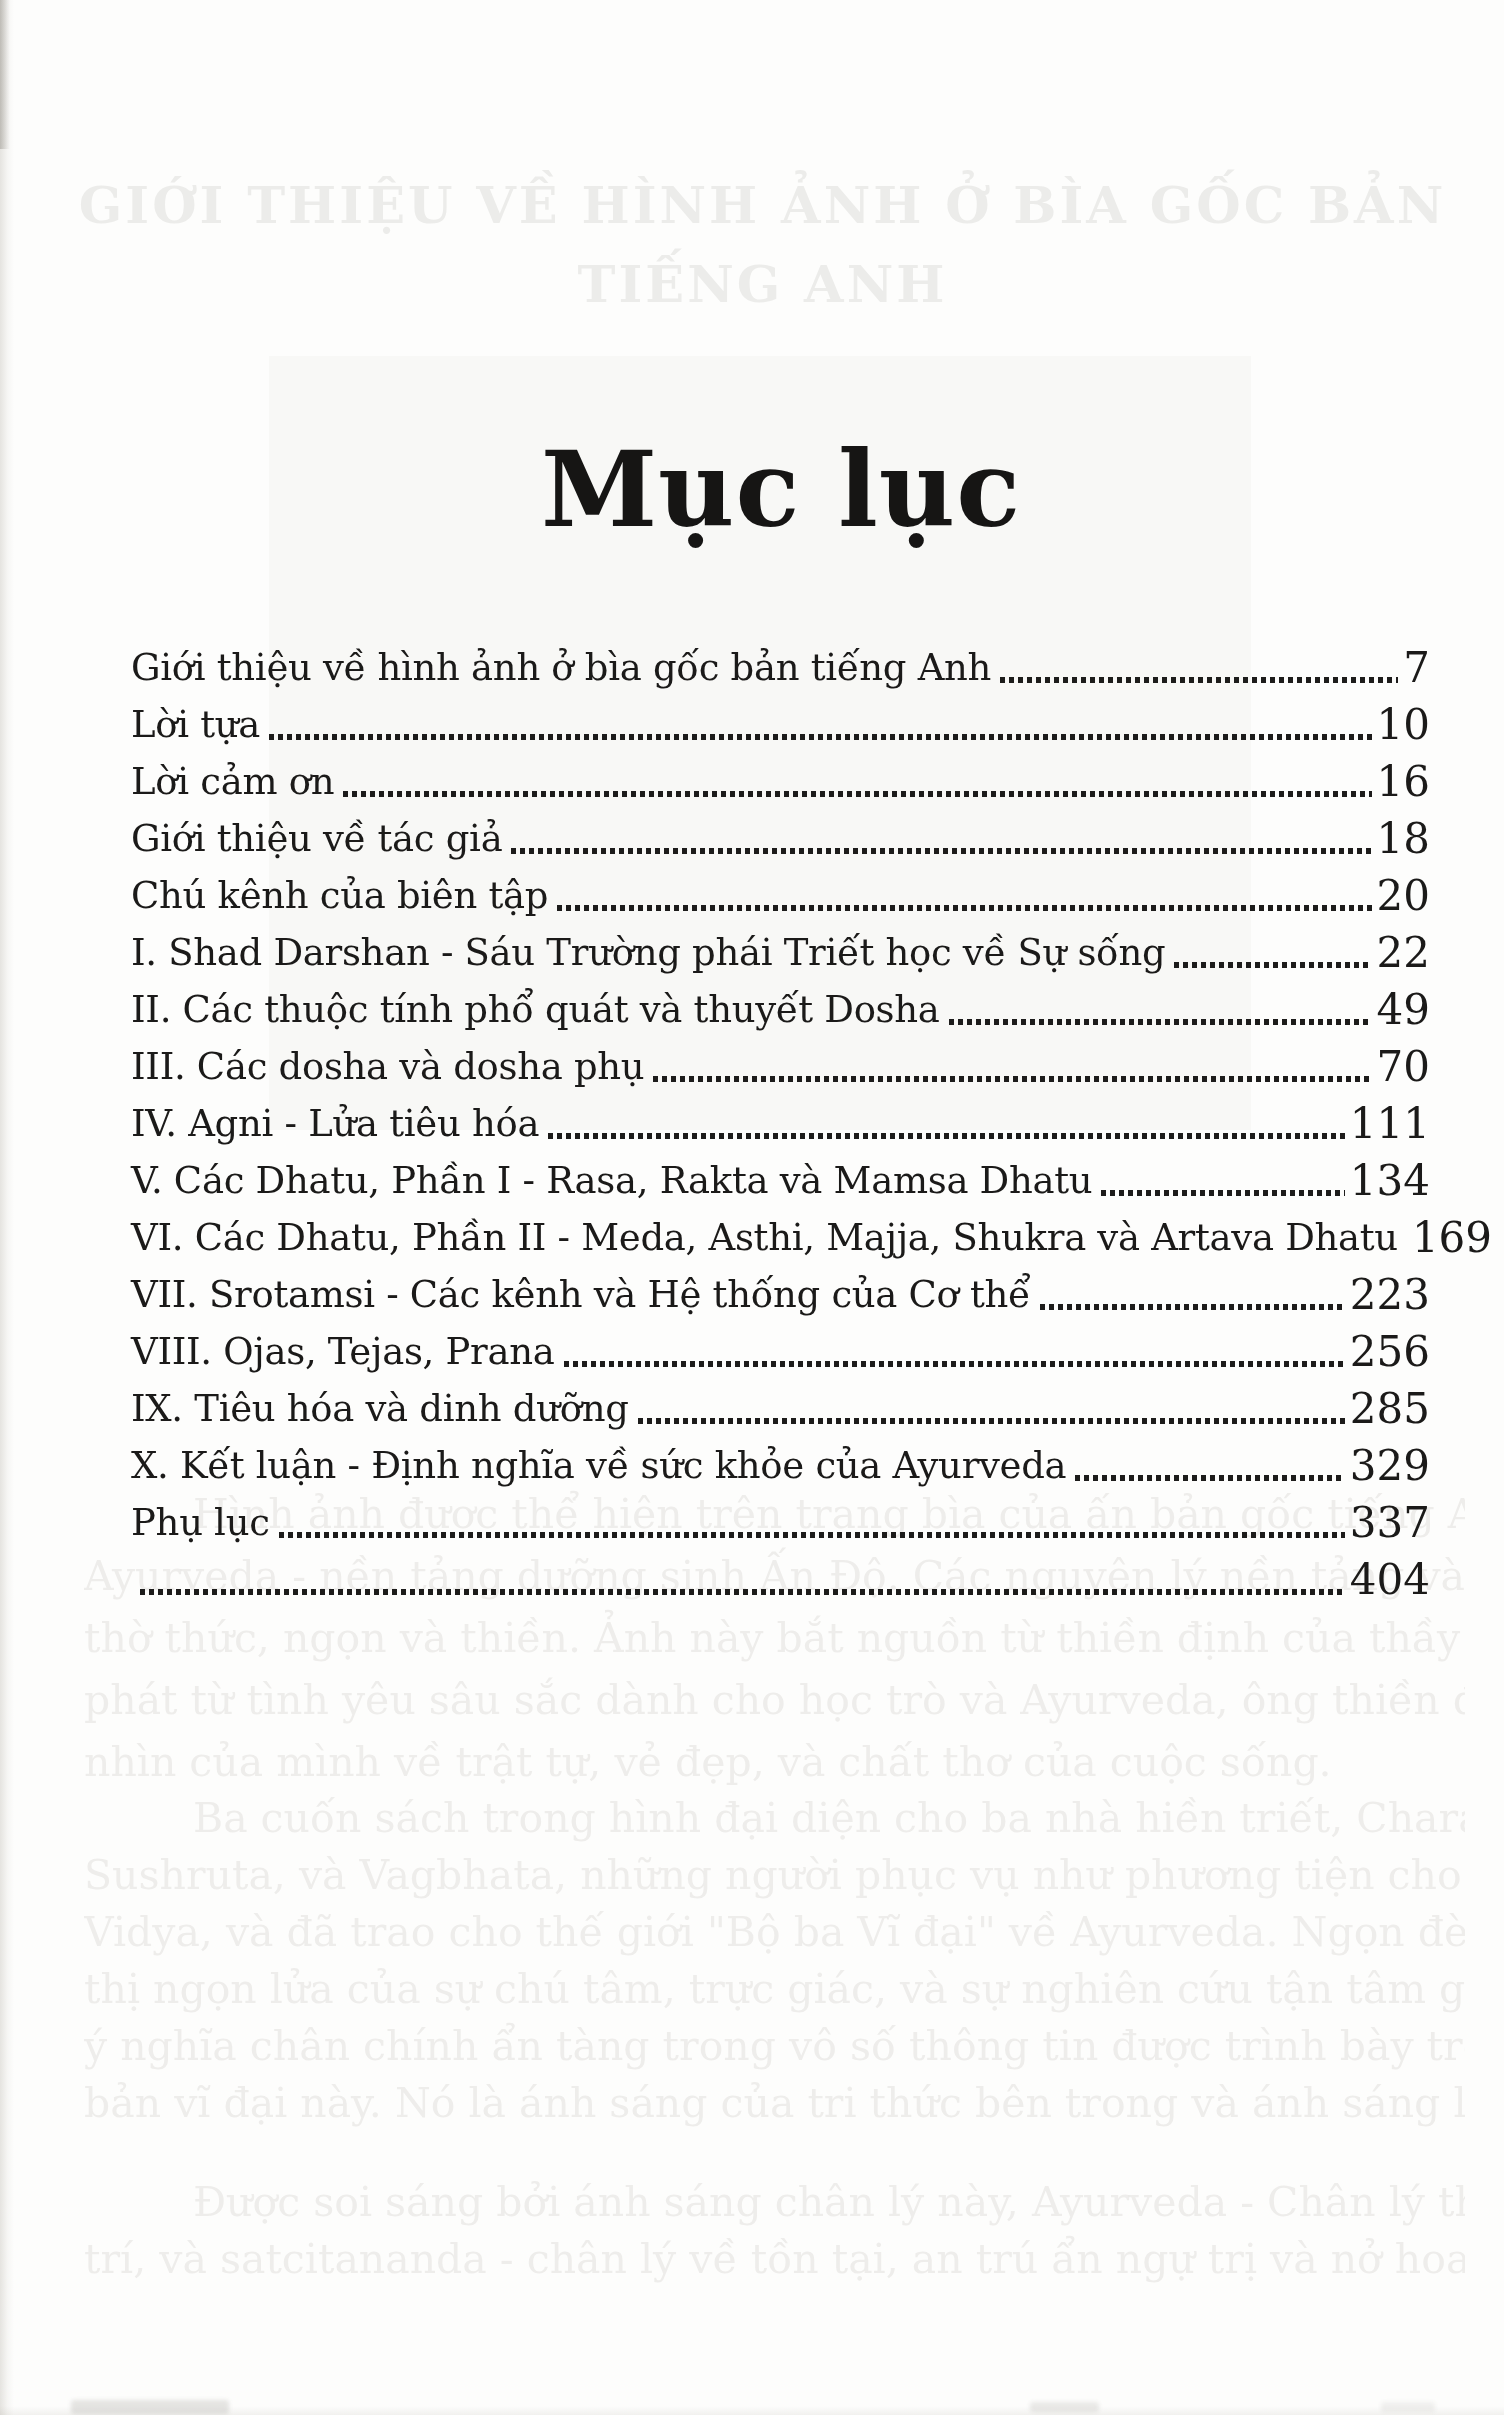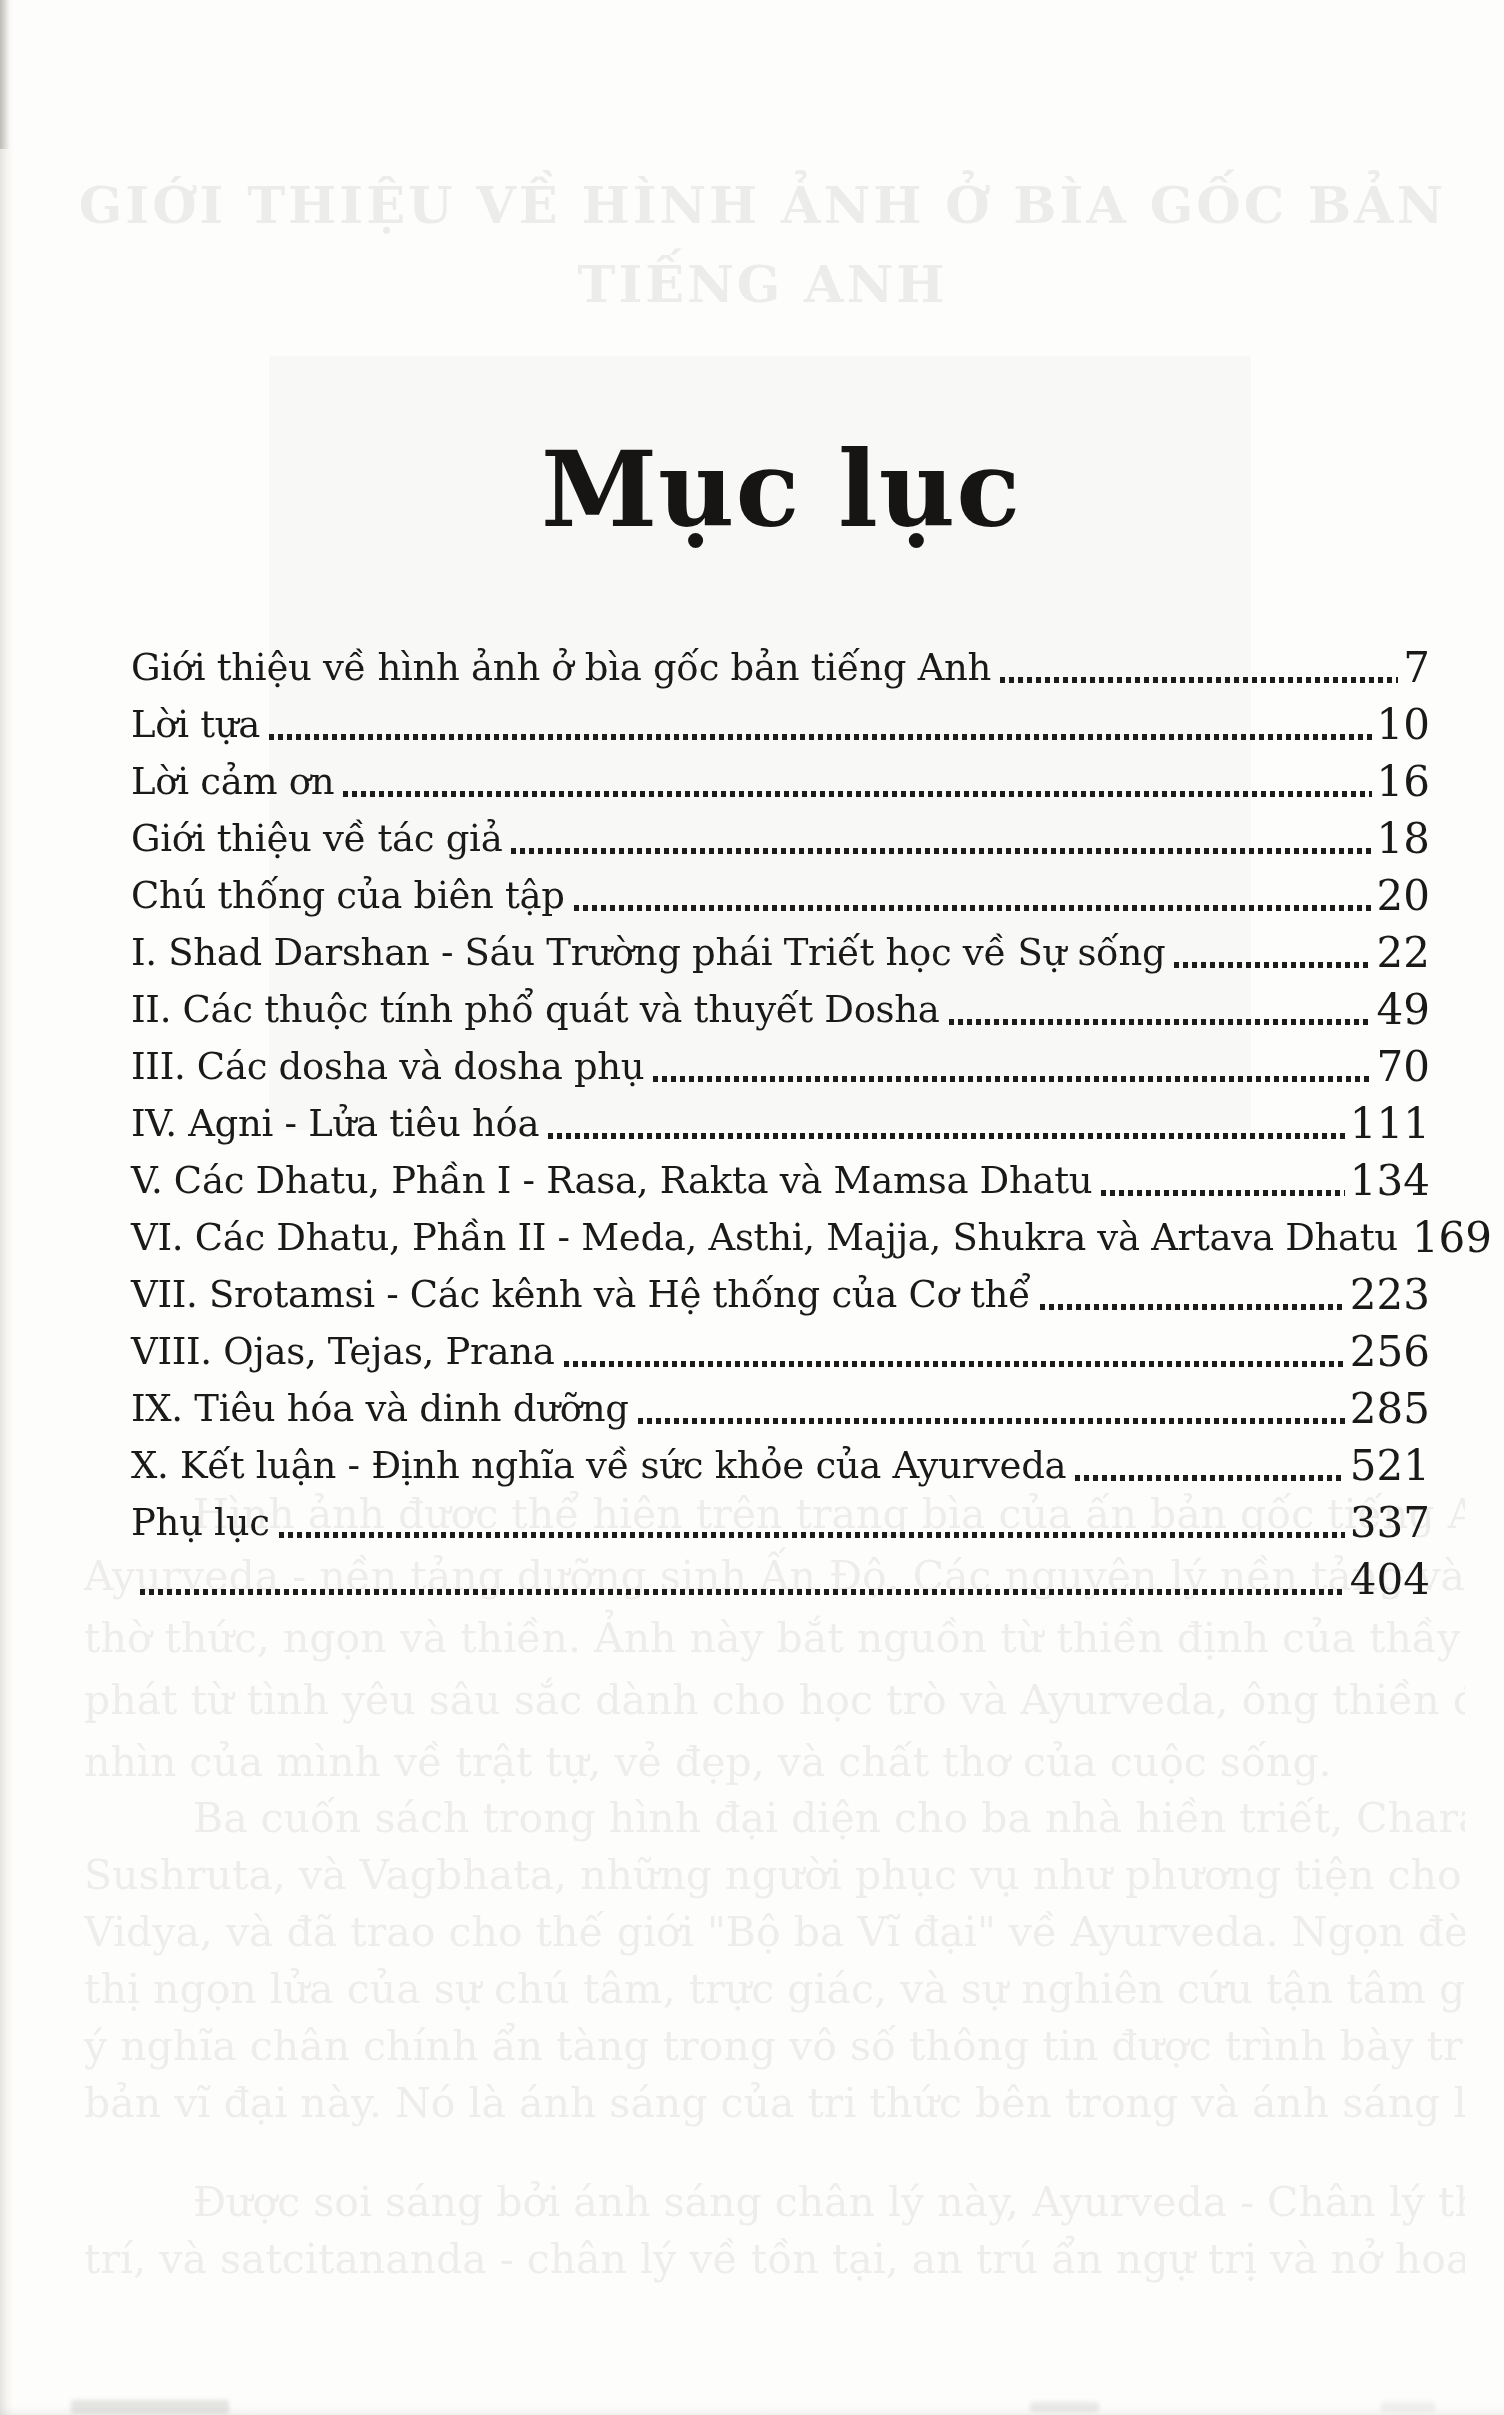--- a/index.html
+++ b/index.html
@@ -132,21 +132,21 @@
     <span class="toc-page">16</span>
   </div>
 
   <div class="toc-row">
     <span class="toc-label">Giới thiệu về tác giả</span>
     <span class="toc-leader"></span>
     <span class="toc-page">18</span>
   </div>
 
   <div class="toc-row">
-    <span class="toc-label">Chú thống của biên tập</span>
+    <span class="toc-label">Chú kênh của biên tập</span>
     <span class="toc-leader"></span>
     <span class="toc-page">20</span>
   </div>
 
   <div class="toc-row">
     <span class="toc-label">I. Shad Darshan - Sáu Trường phái Triết học về Sự sống</span>
     <span class="toc-leader"></span>
     <span class="toc-page">22</span>
   </div>
 
@@ -194,21 +194,21 @@
 
   <div class="toc-row">
     <span class="toc-label">IX. Tiêu hóa và dinh dưỡng</span>
     <span class="toc-leader"></span>
     <span class="toc-page">285</span>
   </div>
 
   <div class="toc-row">
     <span class="toc-label">X. Kết luận - Định nghĩa về sức khỏe của Ayurveda</span>
     <span class="toc-leader"></span>
-    <span class="toc-page">521</span>
+    <span class="toc-page">329</span>
   </div>
 
   <div class="toc-row">
     <span class="toc-label">Phụ lục</span>
     <span class="toc-leader"></span>
     <span class="toc-page">337</span>
   </div>
 
   <div class="toc-row">
     <span class="toc-leader"></span>

